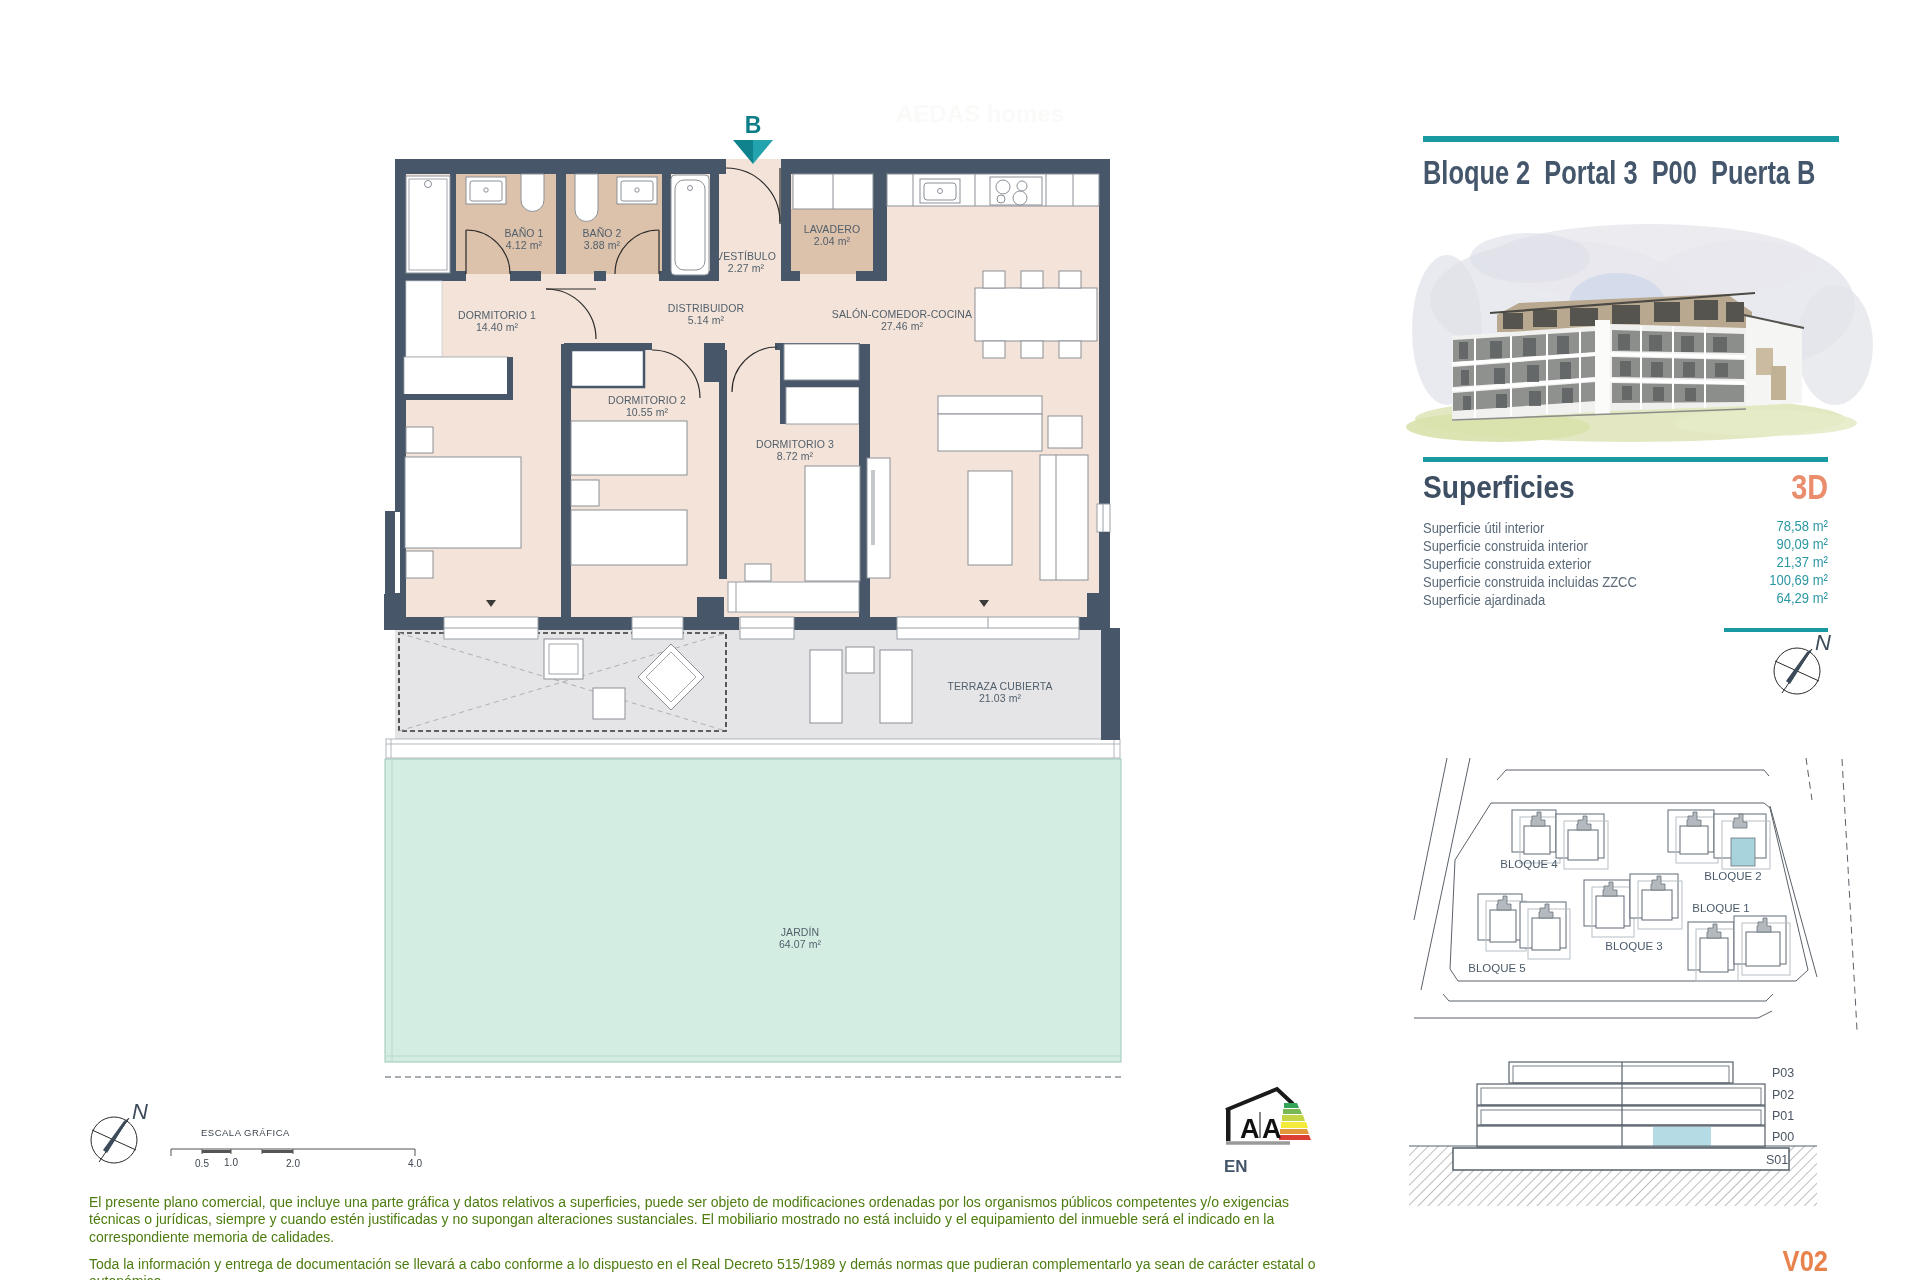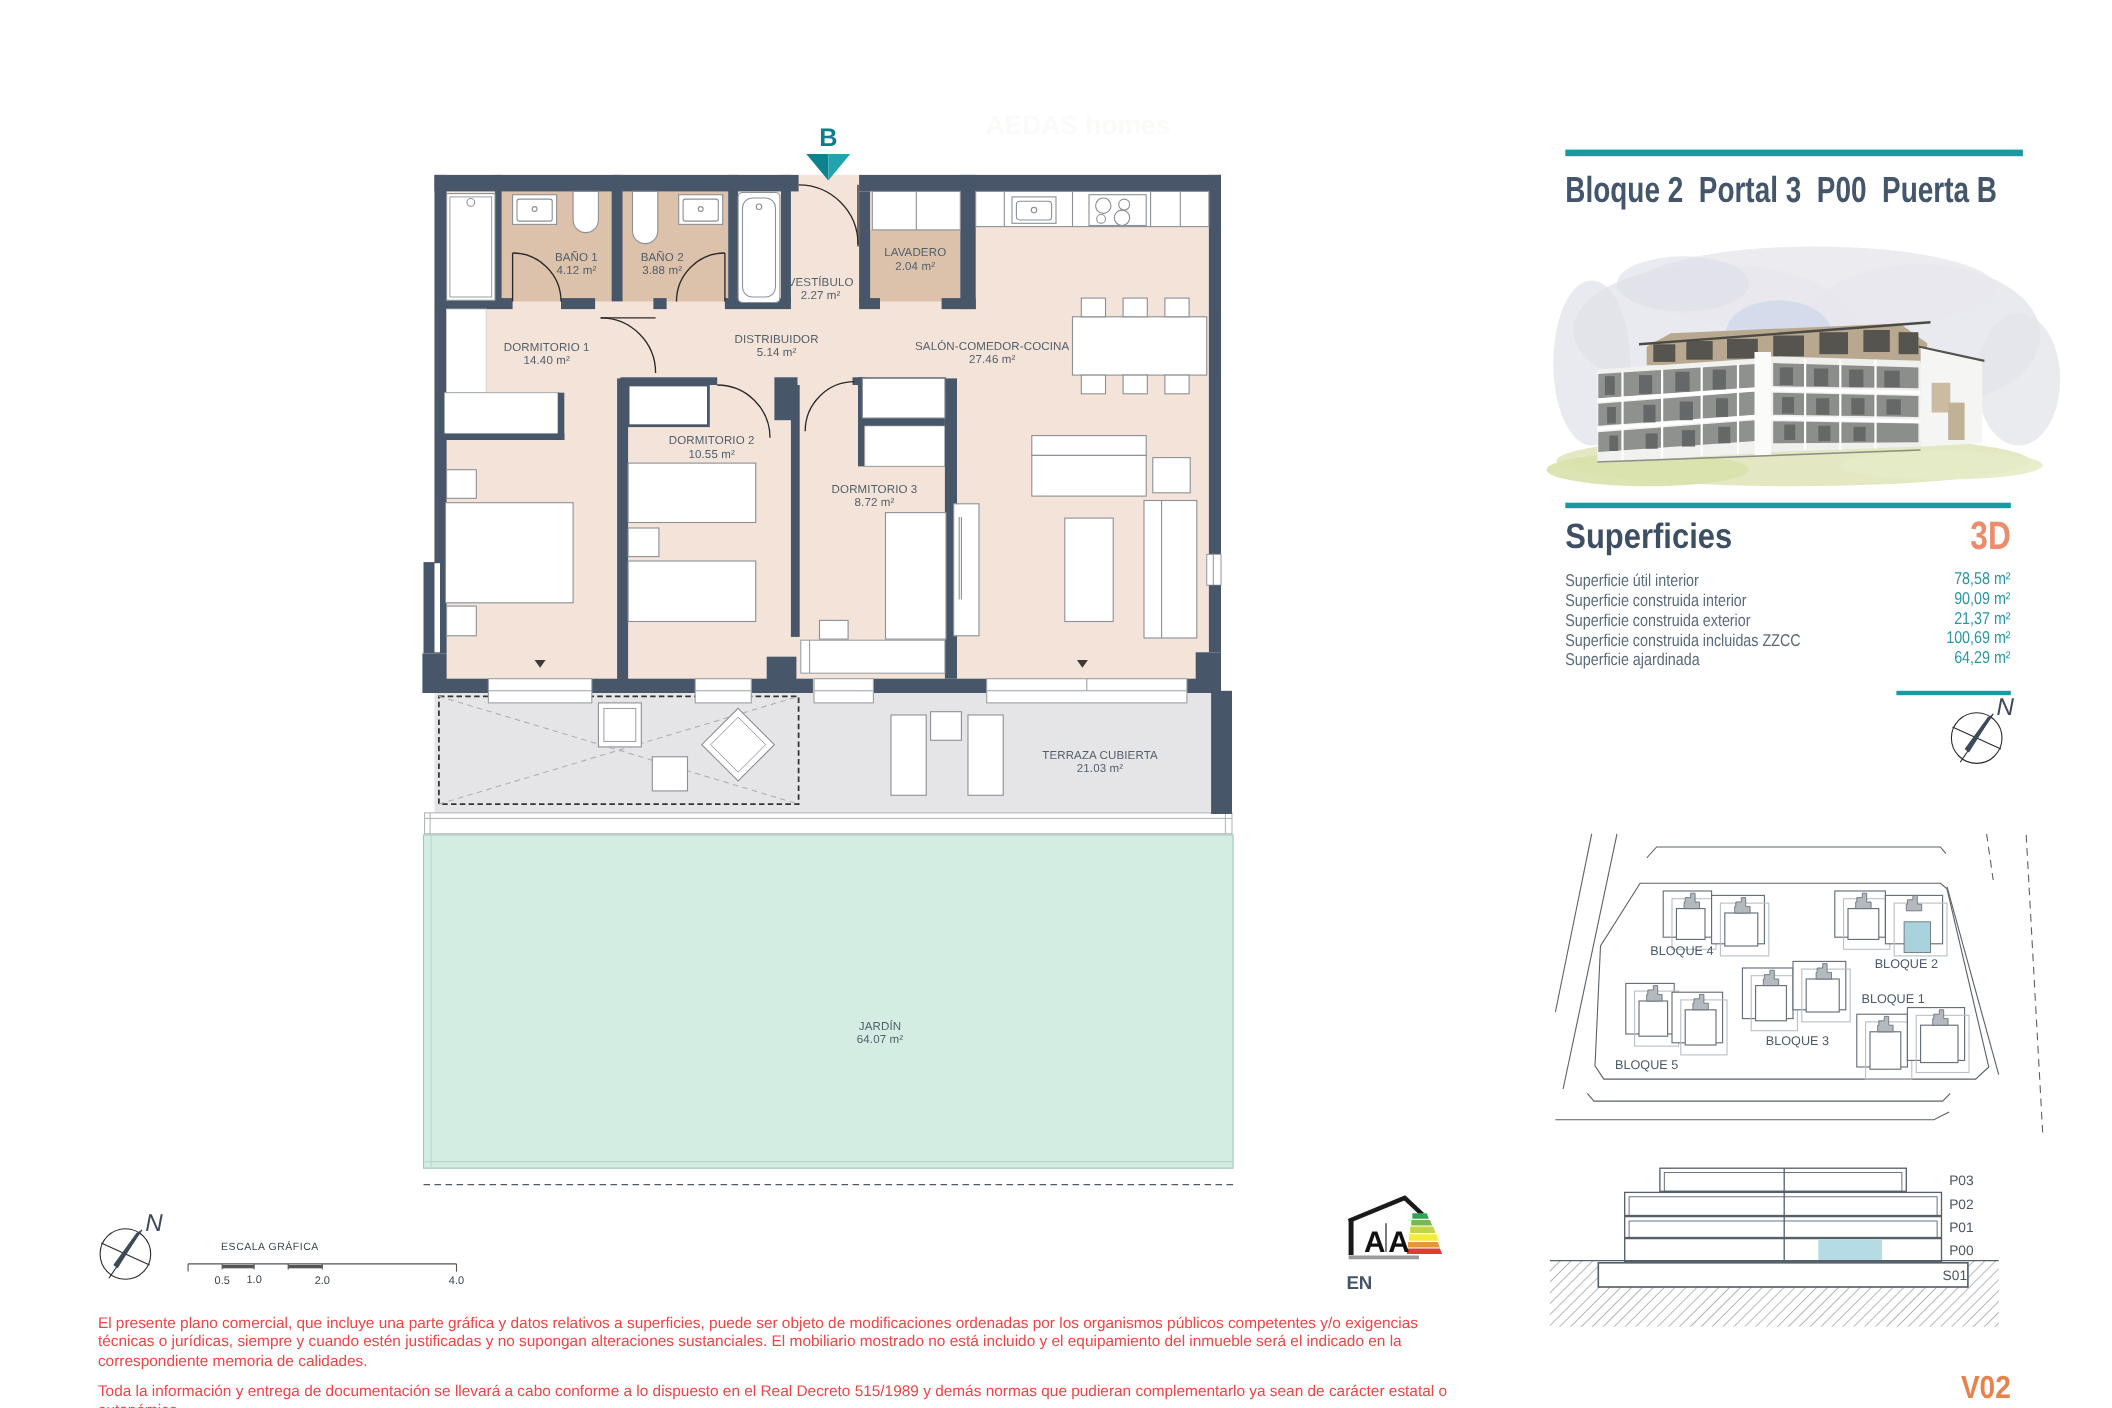--- a/index.html
+++ b/index.html
@@ -1,20 +1,20 @@
 <!DOCTYPE html>
 <html><head>
 <meta charset="utf-8">
 <style>
 html,body{margin:0;padding:0;background:#fff;}
 .page{position:relative;width:1920px;height:1280px;background:#ffffff;font-family:"Liberation Sans",sans-serif;overflow:hidden;}
 svg{position:absolute;left:0;top:0;}
 svg text{font-family:"Liberation Sans",sans-serif;}
 .plabel{fill:#515f6b;font-size:10.5px;letter-spacing:.1px;}
-.disc{position:absolute;color:#ef4444;font-size:14px;line-height:17.3px;white-space:nowrap;}
+.disc{position:absolute;color:#4d7c0f;font-size:14px;line-height:17.3px;white-space:nowrap;}
 </style>
 </head>
 <body>
 <div class="page">
 <svg width="1920" height="1280" viewBox="0 0 1920 1280">
 
 <defs>
 <pattern id="hatch" width="7" height="7" patternTransform="rotate(45)" patternUnits="userSpaceOnUse">
 <rect width="7" height="7" fill="#ffffff"></rect>
 <line x1="0" y1="0" x2="0" y2="7" stroke="#9a9a9a" stroke-width="1.3"></line>

